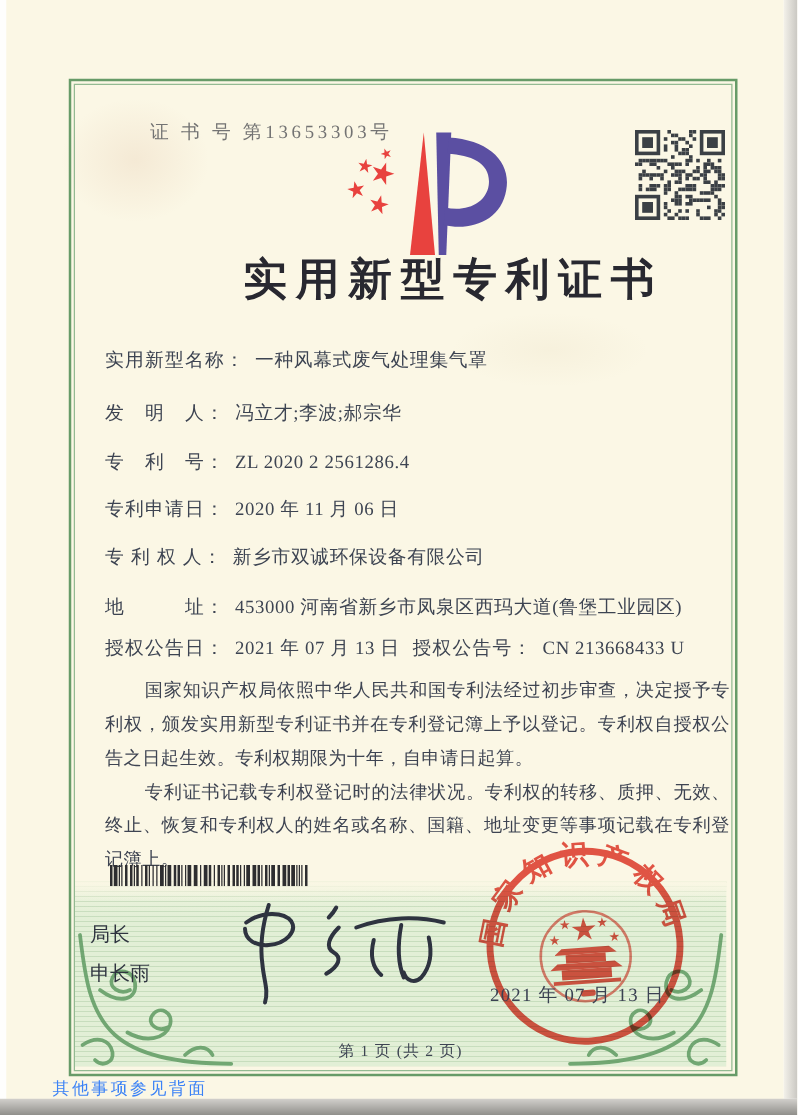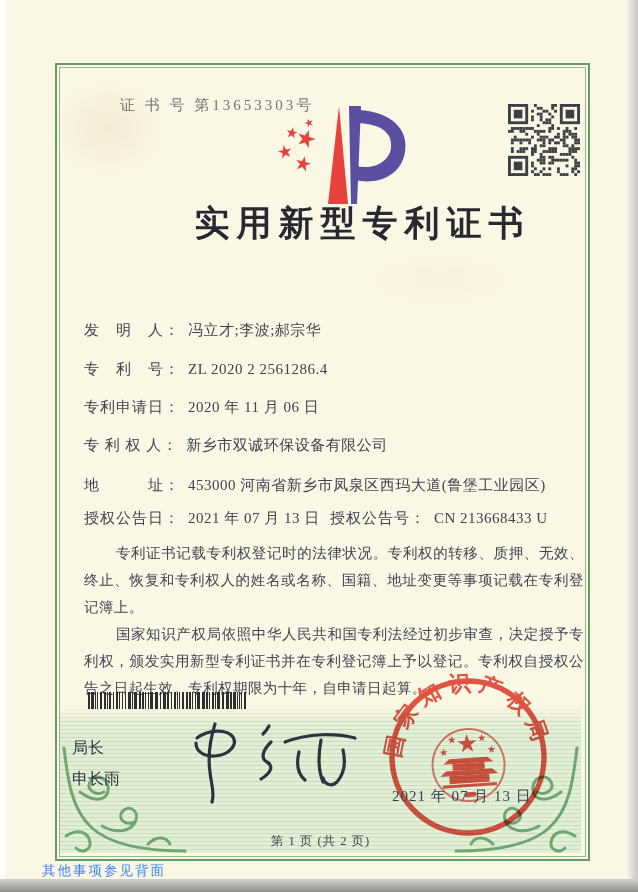--- a/index.html
+++ b/index.html
@@ -296,20 +296,23 @@
       <rect x="51.839999999999996" y="0" width="20.16" height="20.16" fill="#3b4045"></rect>
       <rect x="54.72" y="2.88" width="14.399999999999999" height="14.399999999999999" fill="#fbf7e5"></rect>
       <rect x="57.599999999999994" y="5.76" width="8.64" height="8.64" fill="#3b4045"></rect>
       <rect x="0" y="51.839999999999996" width="20.16" height="20.16" fill="#3b4045"></rect>
       <rect x="2.88" y="54.72" width="14.399999999999999" height="14.399999999999999" fill="#fbf7e5"></rect>
       <rect x="5.76" y="57.599999999999994" width="8.64" height="8.64" fill="#3b4045"></rect>
     </svg>
 
   <div class="doc-title">实用新型专利证书</div>
 
+  <div class="row" style="top:279px">
+    <span class="flabel">实用新型名称：</span><span class="fvalue">一种风幕式废气处理集气罩</span>
+  </div>
   <div class="row" style="top:321px">
     <span class="flabel">发　明　人：</span><span class="fvalue">冯立才;李波;郝宗华</span>
   </div>
   <div class="row" style="top:360px">
     <span class="flabel">专　利　号：</span><span class="fvalue">ZL 2020 2 2561286.4</span>
   </div>
   <div class="row" style="top:398px">
     <span class="flabel">专利申请日：</span><span class="fvalue">2020 年 11 月 06 日</span>
   </div>
   <div class="row" style="top:436px">
@@ -319,22 +322,22 @@
     <span class="flabel">地　　　址：</span><span class="fvalue">453000 河南省新乡市凤泉区西玛大道(鲁堡工业园区)</span>
   </div>
   <div class="row" style="top:509px">
     <span class="flabel">授权公告日：</span><span class="fvalue">2021 年 07 月 13 日</span>
     <span class="grant-pair2">
       <span class="flabel">授权公告号：</span><span class="fvalue">CN 213668433 U</span>
     </span>
   </div>
 
   <div class="body-text">
+    <p>国家知识产权局依照中华人民共和国专利法经过初步审查，决定授予专利权，颁发实用新型专利证书并在专利登记簿上予以登记。专利权自授权公告之日起生效。专利权期限为十年，自申请日起算。</p>
     <p>专利证书记载专利权登记时的法律状况。专利权的转移、质押、无效、终止、恢复和专利权人的姓名或名称、国籍、地址变更等事项记载在专利登记簿上。</p>
-    <p>国家知识产权局依照中华人民共和国专利法经过初步审查，决定授予专利权，颁发实用新型专利证书并在专利登记簿上予以登记。专利权自授权公告之日起生效。专利权期限为十年，自申请日起算。</p>
   </div>
 
   <svg id="barcode" class="barcode-box" viewBox="0 0 160 17">
       <rect x="0" y="0" width="2" height="17" fill="#2e2e30"></rect>
       <rect x="3" y="0" width="3" height="17" fill="#2e2e30"></rect>
       <rect x="7" y="0" width="1" height="17" fill="#2e2e30"></rect>
       <rect x="9" y="0" width="1" height="17" fill="#2e2e30"></rect>
       <rect x="12" y="0" width="2" height="17" fill="#2e2e30"></rect>
       <rect x="16" y="0" width="2" height="17" fill="#2e2e30"></rect>
       <rect x="19" y="0" width="1" height="17" fill="#2e2e30"></rect>

